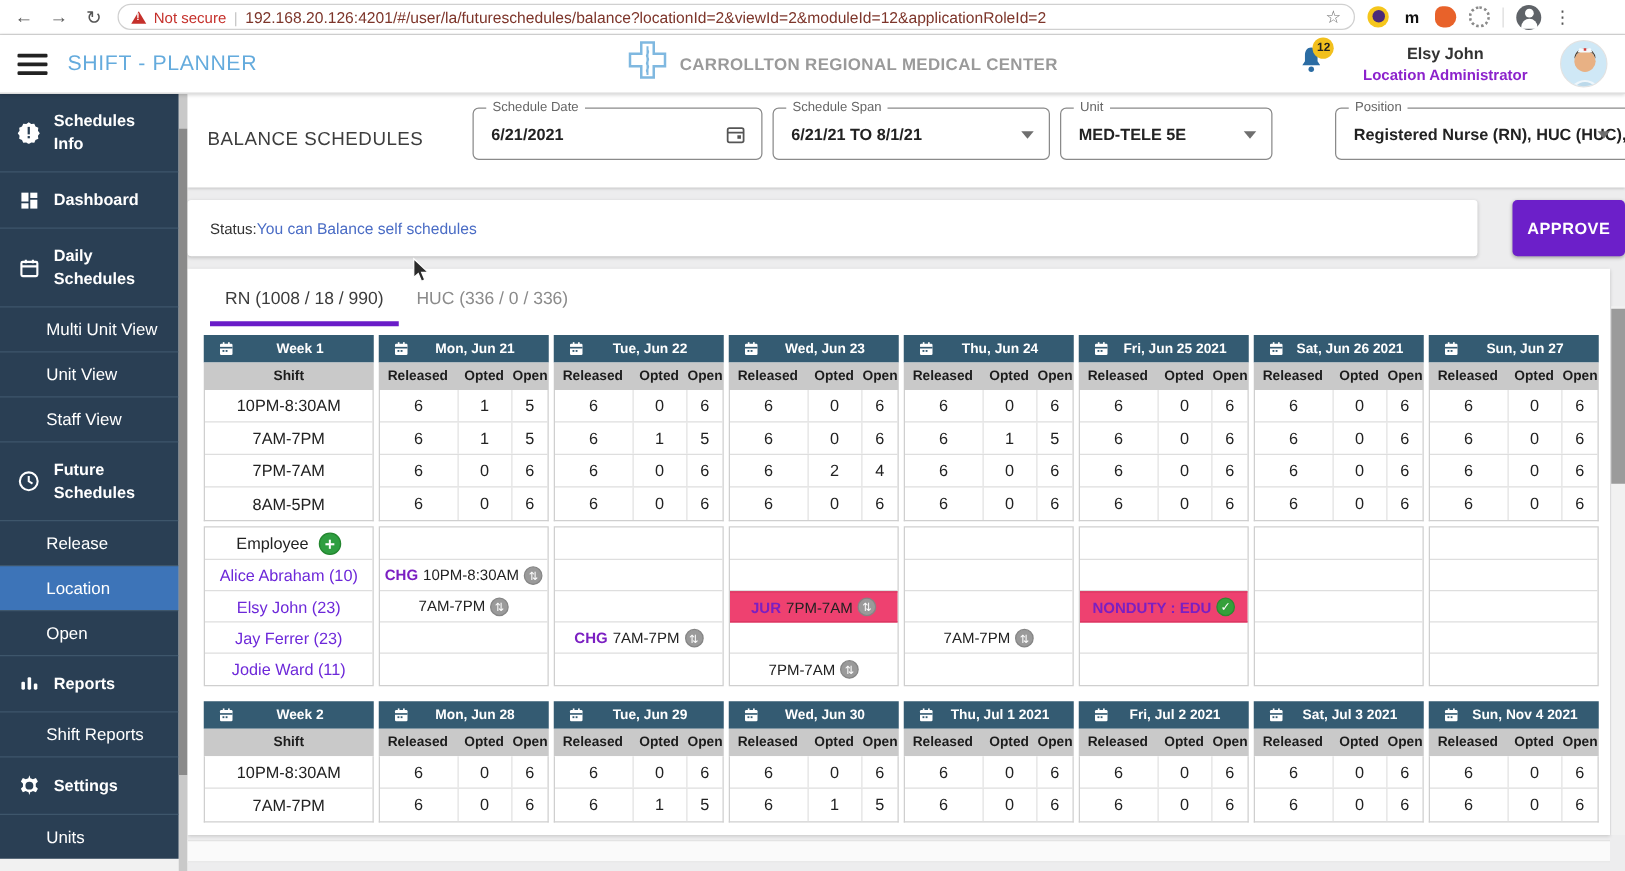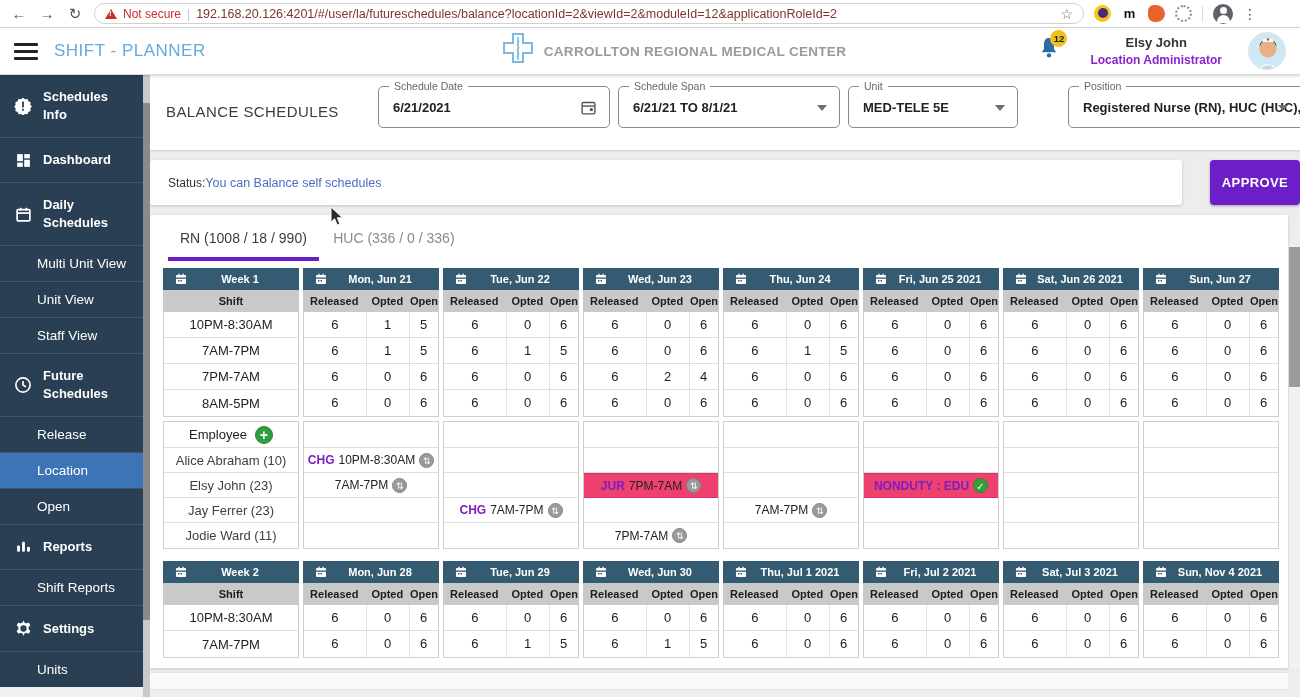--- a/index.html
+++ b/index.html
@@ -108,21 +108,21 @@
   .shift-row, .count-row { height:26px; display:flex; align-items:center; border-bottom:1px solid #dedede; }
   .shift-row:last-child, .count-row:last-child { border-bottom:none; }
   .shift-row { justify-content:center; font-size:13px; color:#222; }
   .count-cell { text-align:center; font-size:13px; color:#222; height:100%; line-height:25px; }
   .count-cell + .count-cell { border-left:1px solid #e2e2e2; }
   .emp-header { height:26px; display:flex; align-items:center; justify-content:center; gap:8px;
     font-size:13px; color:#222; border-bottom:1px solid #dedede; }
   .plus-btn { width:18px; height:18px; border-radius:50%; background:#2f9e41; color:#fff; font-size:14px;
     font-weight:bold; line-height:17px; text-align:center; border:1px solid #23862f; cursor:pointer; }
   .emp-row { height:25px; display:flex; align-items:center; justify-content:center;
-    font-size:13px; color:#404040; border-bottom:1px solid #dedede; }
+    font-size:13px; color:#6d28d9; border-bottom:1px solid #dedede; }
   .emp-row:last-child { border-bottom:none; }
   .assign-row { height:25px; border-bottom:1px solid #dedede; display:flex; align-items:center;
     justify-content:center; gap:4px; font-size:12px; color:#222; }
   .assign-row:last-child { border-bottom:none; }
   .assign-row.hrow { height:26px; }
   .assign-row.hl { background:#ee4170; border-top:1px solid #d8355f; border-bottom:1px solid #d8355f; }
   .pfx { color:#7b1fc2; font-weight:bold; }
   .atxt { color:#222; } .atxt.purple { color:#7b1fc2; font-weight:bold; }
   .mini-ico { width:15px; height:15px; border-radius:50%; color:#fff; font-size:9px; line-height:15px;
     text-align:center; flex:none; }

